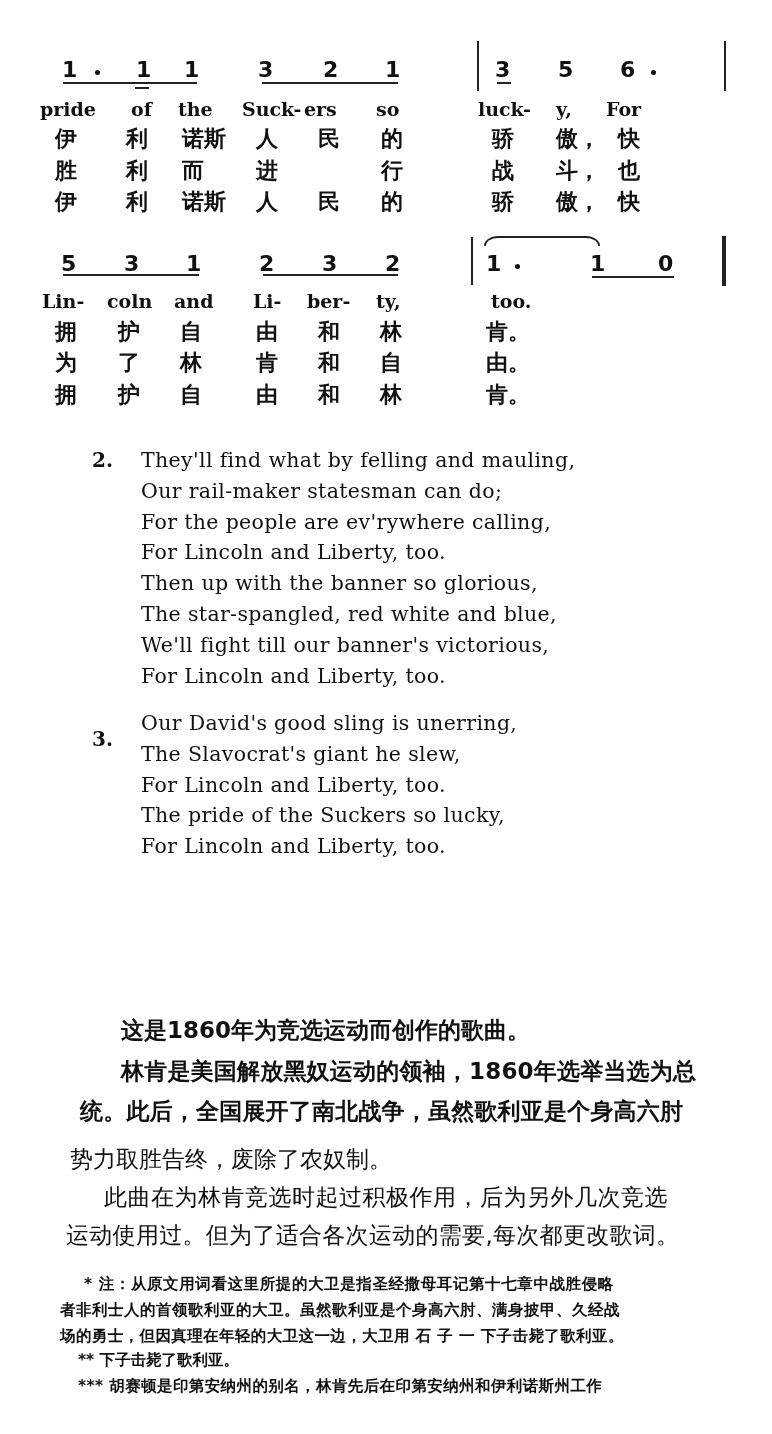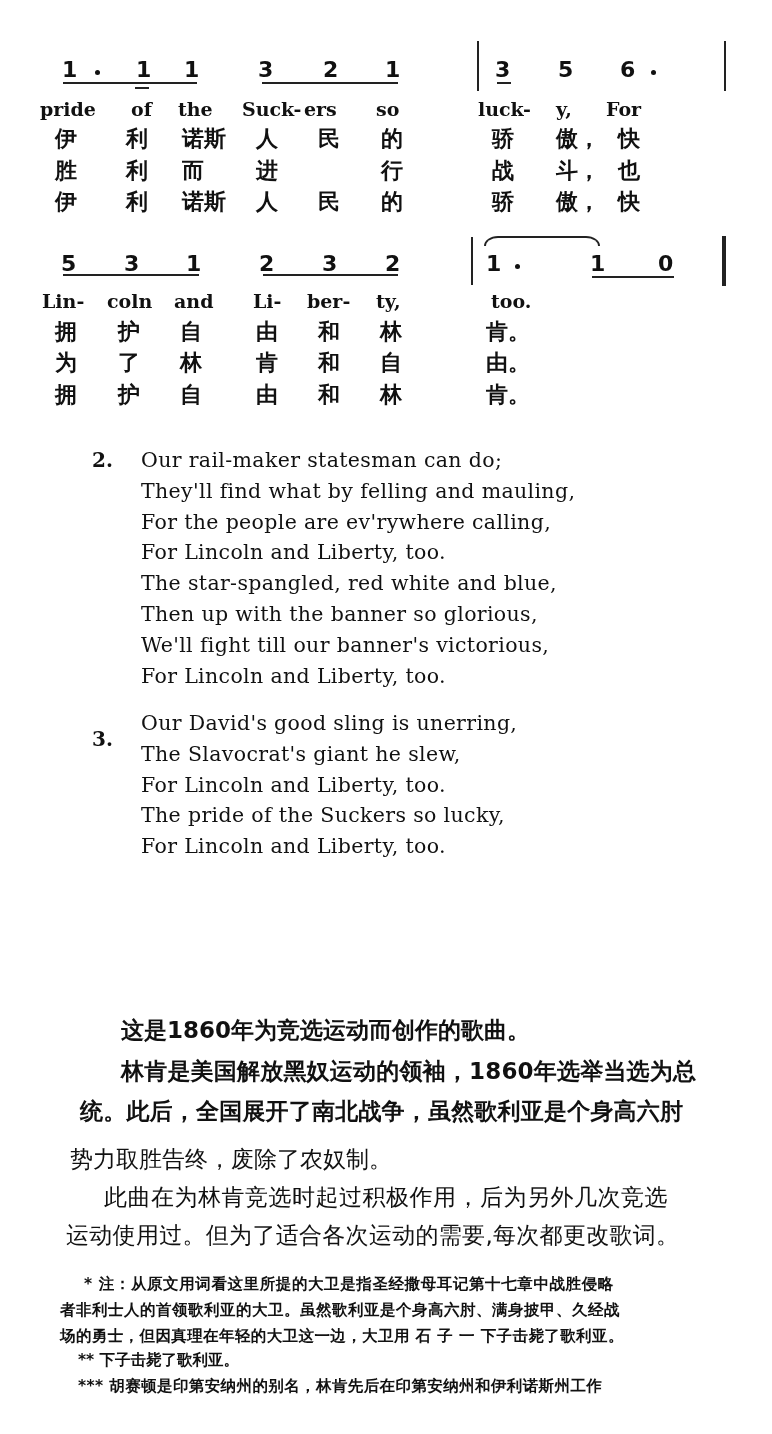--- a/index.html
+++ b/index.html
@@ -170,26 +170,26 @@
   <span class="ly-zh abs" style="left:180px; top:382px;">自</span>
   <span class="ly-zh abs" style="left:256px; top:382px;">由</span>
   <span class="ly-zh abs" style="left:318px; top:382px;">和</span>
   <span class="ly-zh abs" style="left:380px; top:382px;">林</span>
   <span class="ly-zh abs" style="left:486px; top:382px;">肯。</span>
 </div>
 
 <div>
   <span class="verse-num" style="left:92px; top:448px;">2.</span>
   <div style="position:absolute; left:141px; top:445px;">
+    <div class="verse-line" style="position:relative;">They'll find what by felling and mauling,</div>
     <div class="verse-line" style="position:relative;">Our rail-maker statesman can do;</div>
-    <div class="verse-line" style="position:relative;">They'll find what by felling and mauling,</div>
     <div class="verse-line" style="position:relative;">For the people are ev'rywhere calling,</div>
     <div class="verse-line" style="position:relative;">For Lincoln and Liberty, too.</div>
+    <div class="verse-line" style="position:relative;">Then up with the banner so glorious,</div>
     <div class="verse-line" style="position:relative;">The star-spangled, red white and blue,</div>
-    <div class="verse-line" style="position:relative;">Then up with the banner so glorious,</div>
     <div class="verse-line" style="position:relative;">We'll fight till our banner's victorious,</div>
     <div class="verse-line" style="position:relative;">For Lincoln and Liberty, too.</div>
   </div>
 </div>
 
 <div>
   <span class="verse-num" style="left:92px; top:727px;">3.</span>
   <div style="position:absolute; left:141px; top:708px;">
     <div class="verse-line" style="position:relative;">Our David's good sling is unerring,</div>
     <div class="verse-line" style="position:relative;">The Slavocrat's giant he slew,</div>

